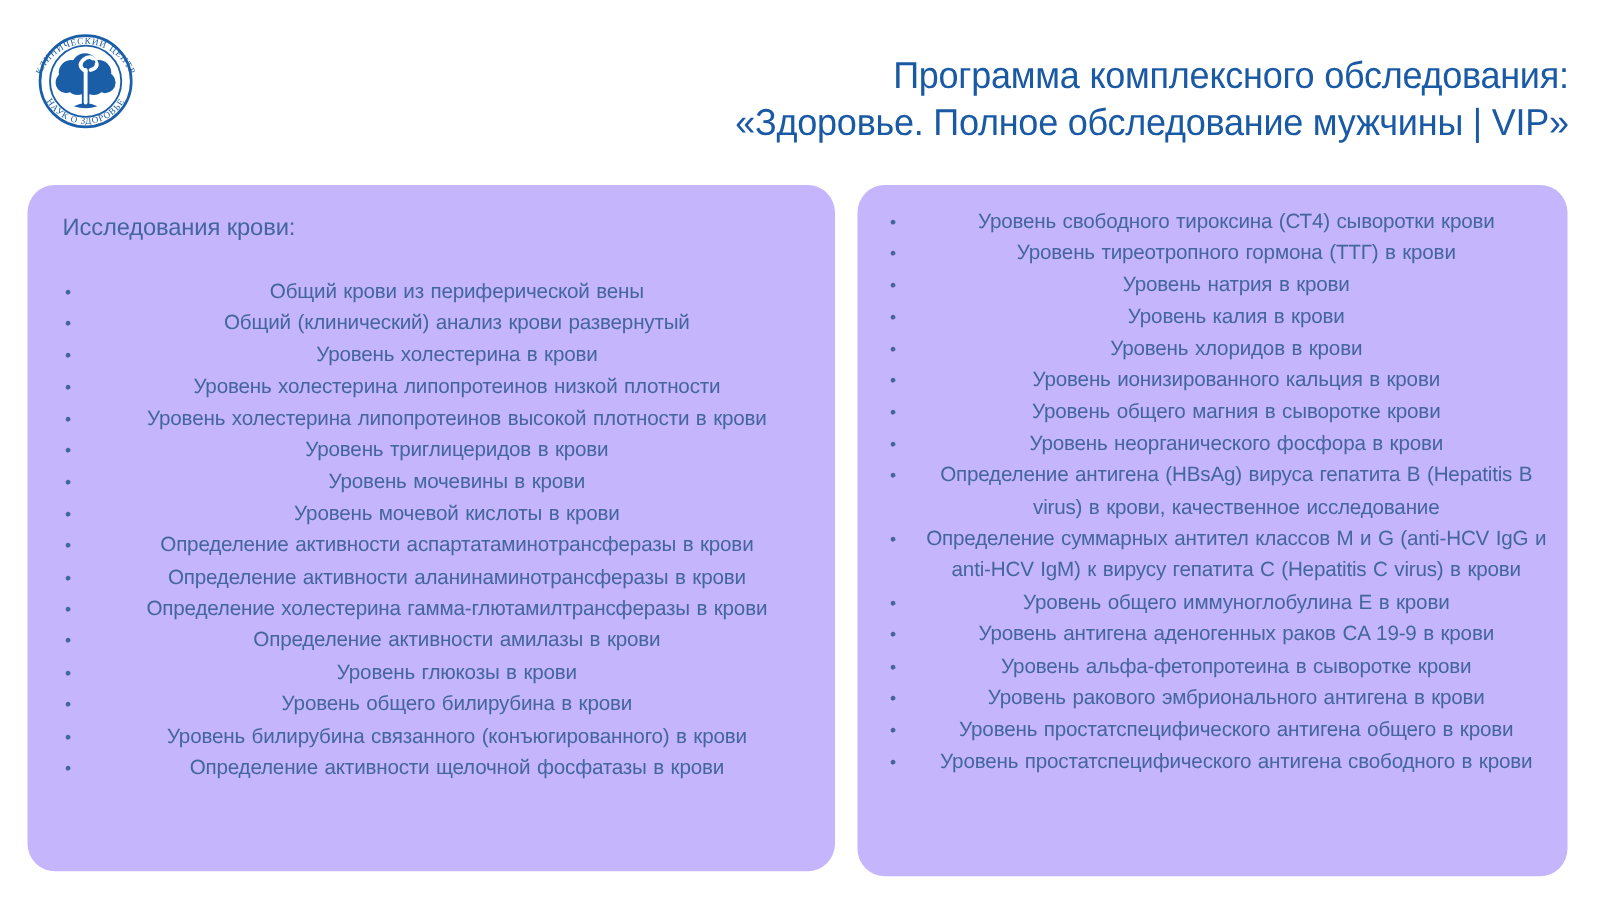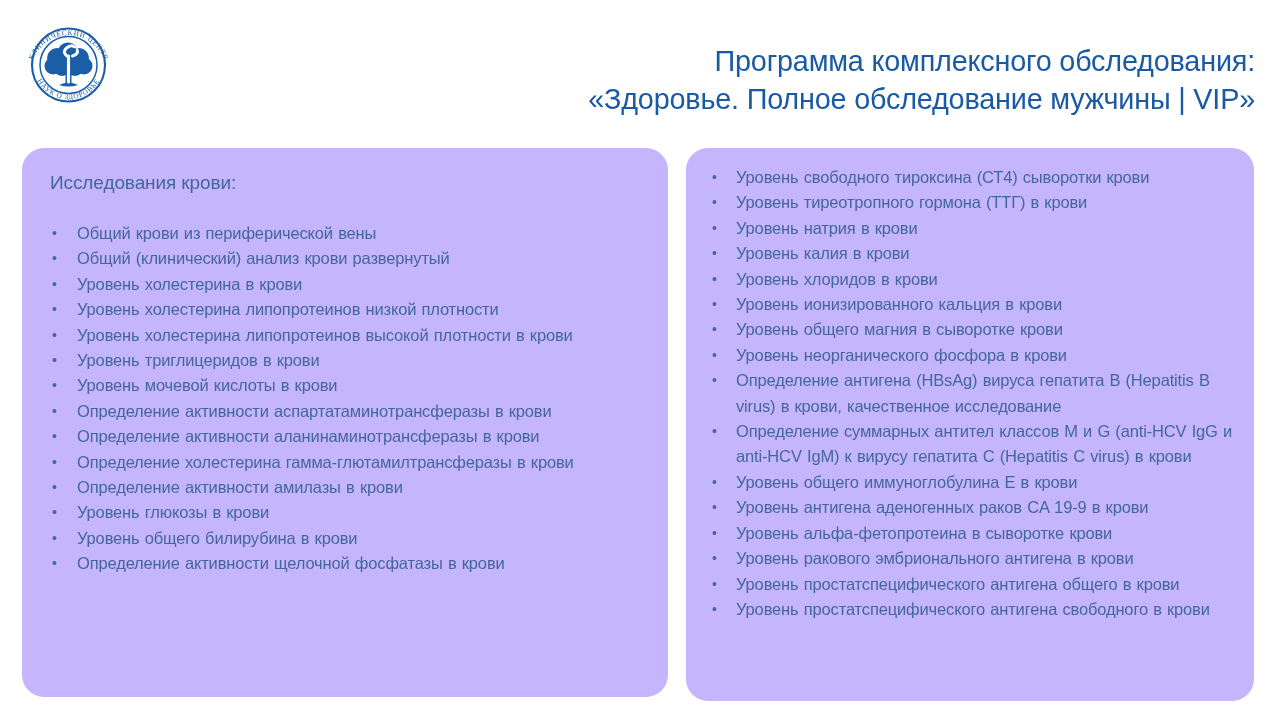--- a/index.html
+++ b/index.html
@@ -68,20 +68,21 @@
   #panel-right ul.items { margin-top: 5px; }
 
   ul.items > li {
     position: relative;
     color: #44669e;
     font-size: 16.5px;
     line-height: 25.4px;
     padding-left: 41px;
     letter-spacing: -0.15px;
     word-spacing: 0.8px;
+    text-align: center;
   }
   #panel-right ul.items > li { padding-left: 38px; }
 
   ul.items > li::before {
     content: "\2022";
     position: absolute;
     left: 16px;
     top: 0;
     font-size: 14px;
     line-height: 25.4px;
@@ -135,27 +136,29 @@
 
 <div class="panel" id="panel-left">
   <div class="panel-heading">Исследования крови:</div>
   <ul class="items" id="list-left">
       <li>Общий крови из периферической вены</li>
       <li>Общий (клинический) анализ крови развернутый</li>
       <li>Уровень холестерина в крови</li>
       <li>Уровень холестерина липопротеинов низкой плотности</li>
       <li>Уровень холестерина липопротеинов высокой плотности в крови</li>
       <li>Уровень триглицеридов в крови</li>
+      <li>Уровень мочевины в крови</li>
       <li>Уровень мочевой кислоты в крови</li>
       <li>Определение активности аспартатаминотрансферазы в крови</li>
       <li>Определение активности аланинаминотрансферазы в крови</li>
       <li>Определение холестерина гамма-глютамилтрансферазы в крови</li>
       <li>Определение активности амилазы в крови</li>
       <li>Уровень глюкозы в крови</li>
       <li>Уровень общего билирубина в крови</li>
+      <li>Уровень билирубина связанного (конъюгированного) в крови</li>
       <li>Определение активности щелочной фосфатазы в крови</li>
     </ul>
 </div>
 
 <div class="panel" id="panel-right">
   <ul class="items" id="list-right">
       <li>Уровень свободного тироксина (СТ4) сыворотки крови</li>
       <li>Уровень тиреотропного гормона (ТТГ) в крови</li>
       <li>Уровень натрия в крови</li>
       <li>Уровень калия в крови</li>

